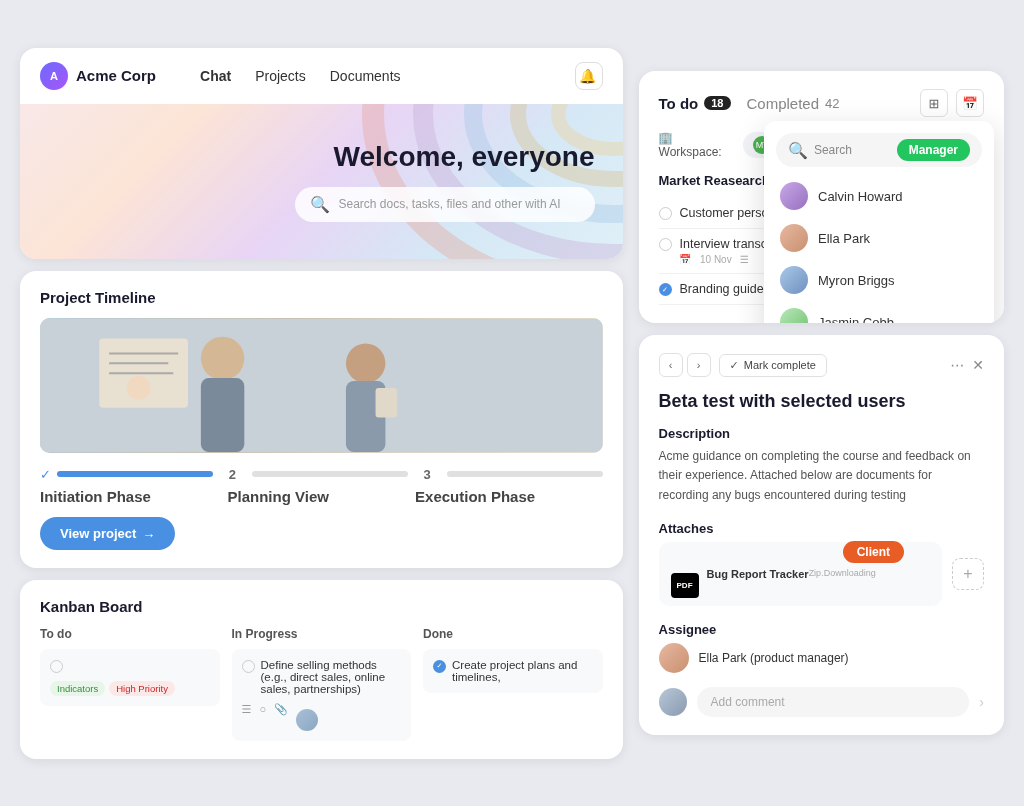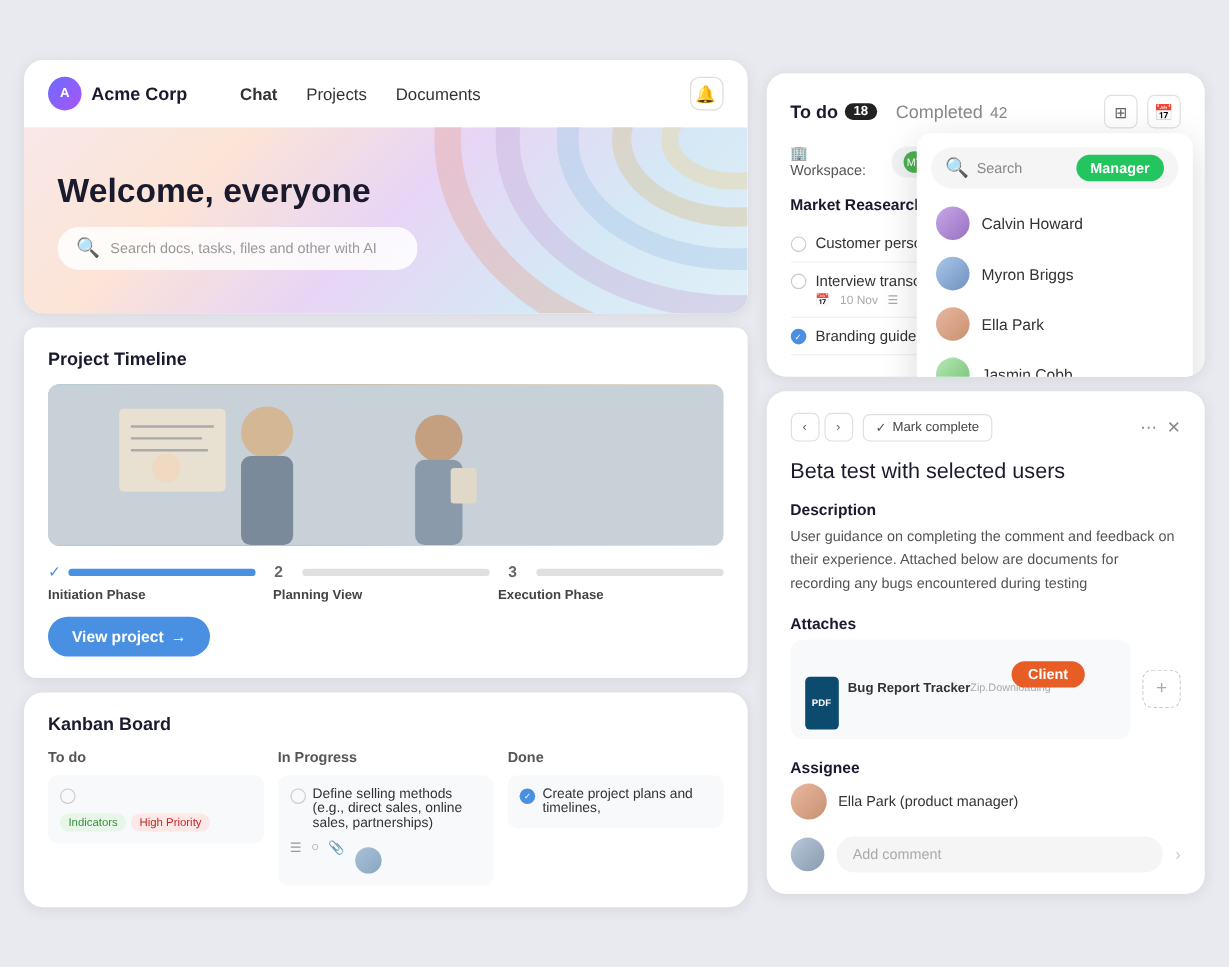--- a/index.html
+++ b/index.html
@@ -87,21 +87,21 @@
       cursor: pointer;
     }
 
     
     .hero {
       position: relative;
       height: 155px;
       overflow: hidden;
       display: flex;
       flex-direction: column;
-      align-items: flex-start;
+      align-items: flex-end;
       justify-content: center;
       padding: 20px 28px;
     }
     .hero-bg {
       position: absolute;
       inset: 0;
       background: linear-gradient(135deg, #f8e8e8 0%, #fce4d6 25%, #e8d5f5 50%, #d5e8f5 75%, #e0f0f8 100%);
     }
     .hero-title {
       position: relative;
@@ -122,21 +122,20 @@
       backdrop-filter: blur(4px);
     }
     .search-bar-text {
       font-size: 12px;
       color: #999;
     }
 
     
     .timeline-card {
       padding: 18px 20px;
-      border-radius: 10px;
     }
     .section-title {
       font-size: 15px;
       font-weight: 700;
       color: #1a1a2e;
       margin-bottom: 12px;
     }
     .project-image {
       width: 100%;
       height: 135px;
@@ -179,21 +178,21 @@
       border-radius: 3px;
       flex: 1;
       max-width: 180px;
     }
     .phases-labels {
       display: flex;
       margin-top: 4px;
       margin-bottom: 12px;
     }
     .phase-label {
-      font-size: 11px;
+      font-size: 15px;
       font-weight: 600;
       color: #444;
       flex: 1;
     }
     .view-btn {
       background: #4a90e2;
       color: white;
       border: none;
       border-radius: 24px;
       padding: 9px 20px;
@@ -506,21 +505,21 @@
       color: #888;
       cursor: pointer;
     }
     .close-btn {
       font-size: 14px;
       color: #888;
       cursor: pointer;
     }
     .task-title {
       font-size: 18px;
-      font-weight: 400;
+      font-weight: 700;
       color: #1a1a2e;
       margin-bottom: 14px;
     }
     .section-label {
       font-size: 13px;
       font-weight: 700;
       color: #1a1a2e;
       margin-bottom: 6px;
     }
     .description-text {
@@ -539,22 +538,22 @@
       display: flex;
       align-items: center;
       gap: 8px;
       background: #f8f9fa;
       border-radius: 10px;
       padding: 8px 12px;
       flex: 1;
     }
     .pdf-icon {
       width: 28px;
-      height: 44px;
-      background: #0c4a6e;
+      height: 25px;
+      background: #000000;
       border-radius: 4px;
       display: flex;
       align-items: center;
       justify-content: center;
       color: white;
       font-size: 8px;
       font-weight: 700;
       margin-top: 23px;
     }
     .file-info { display: flex; }
@@ -835,26 +834,26 @@
       <div class="dropdown-search">
         <span>🔍</span>
         <span class="dropdown-search-text">Search</span>
         <span class="manager-badge">Manager</span>
       </div>
       <div class="dropdown-item">
         <div class="dp-avatar dp-av-1"></div>
         <span>Calvin Howard</span>
       </div>
       <div class="dropdown-item">
+        <div class="dp-avatar dp-av-2"></div>
+        <span>Ella Park</span>
+      </div>
+      <div class="dropdown-item">
         <div class="dp-avatar dp-av-3"></div>
         <span>Myron Briggs</span>
-      </div>
-      <div class="dropdown-item">
-        <div class="dp-avatar dp-av-2"></div>
-        <span>Ella Park</span>
       </div>
       <div class="dropdown-item">
         <div class="dp-avatar dp-av-4"></div>
         <span>Jasmin Cobb</span>
       </div>
 
     </div>
   </div>
 
   <div class="card task-card">
@@ -868,21 +867,21 @@
         <span class="check-icon-sm">✓</span>
         <span>Mark complete</span>
       </button>
       <span class="dots-btn">⋯</span>
       <span class="close-btn">✕</span>
     </div>
 
     <div class="task-title">Beta test with selected users</div>
 
     <div class="section-label">Description</div>
-    <div class="description-text">User guidance on completing the comment and feedback on their experience. Attached below are documents for recording any bugs encountered during testing</div>
+    <div class="description-text">Acme guidance on completing the course and feedback on their experience. Attached below are documents for recording any bugs encountered during testing</div>
 
     <div class="section-label">Attaches</div>
     <div class="attaches-row">
       <div class="attach-file">
         <div class="pdf-icon">PDF</div>
         <div class="file-info">
           <span class="file-name">Bug Report Tracker</span>
           <span class="file-status">Zip.Downloading</span>
         </div>
       </div>

